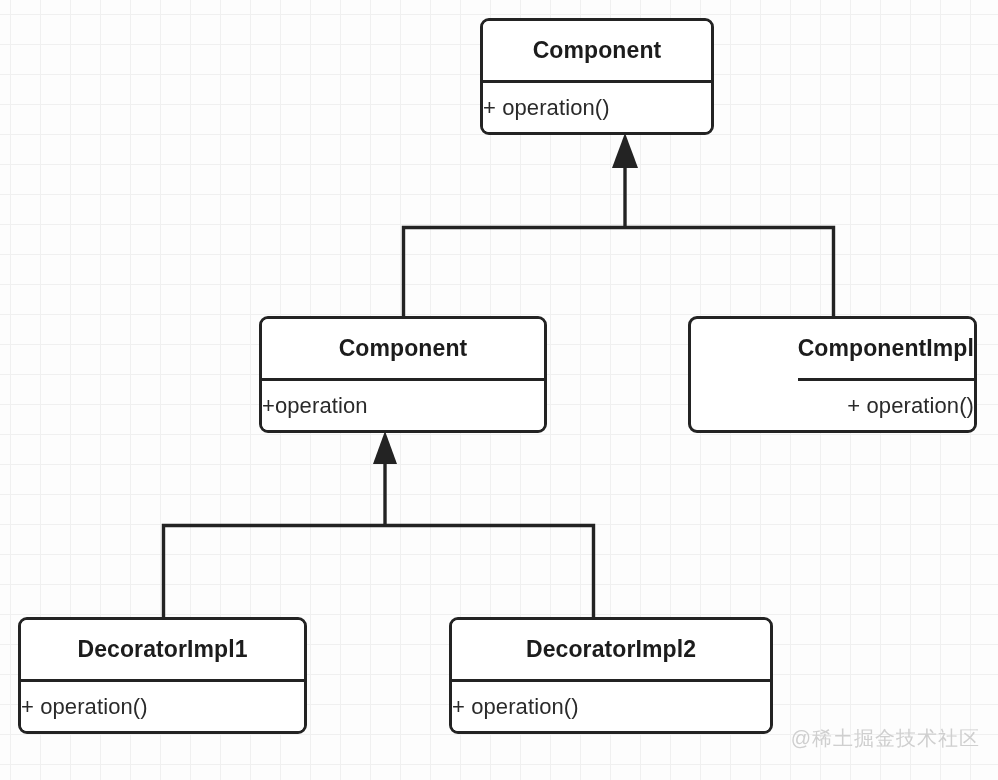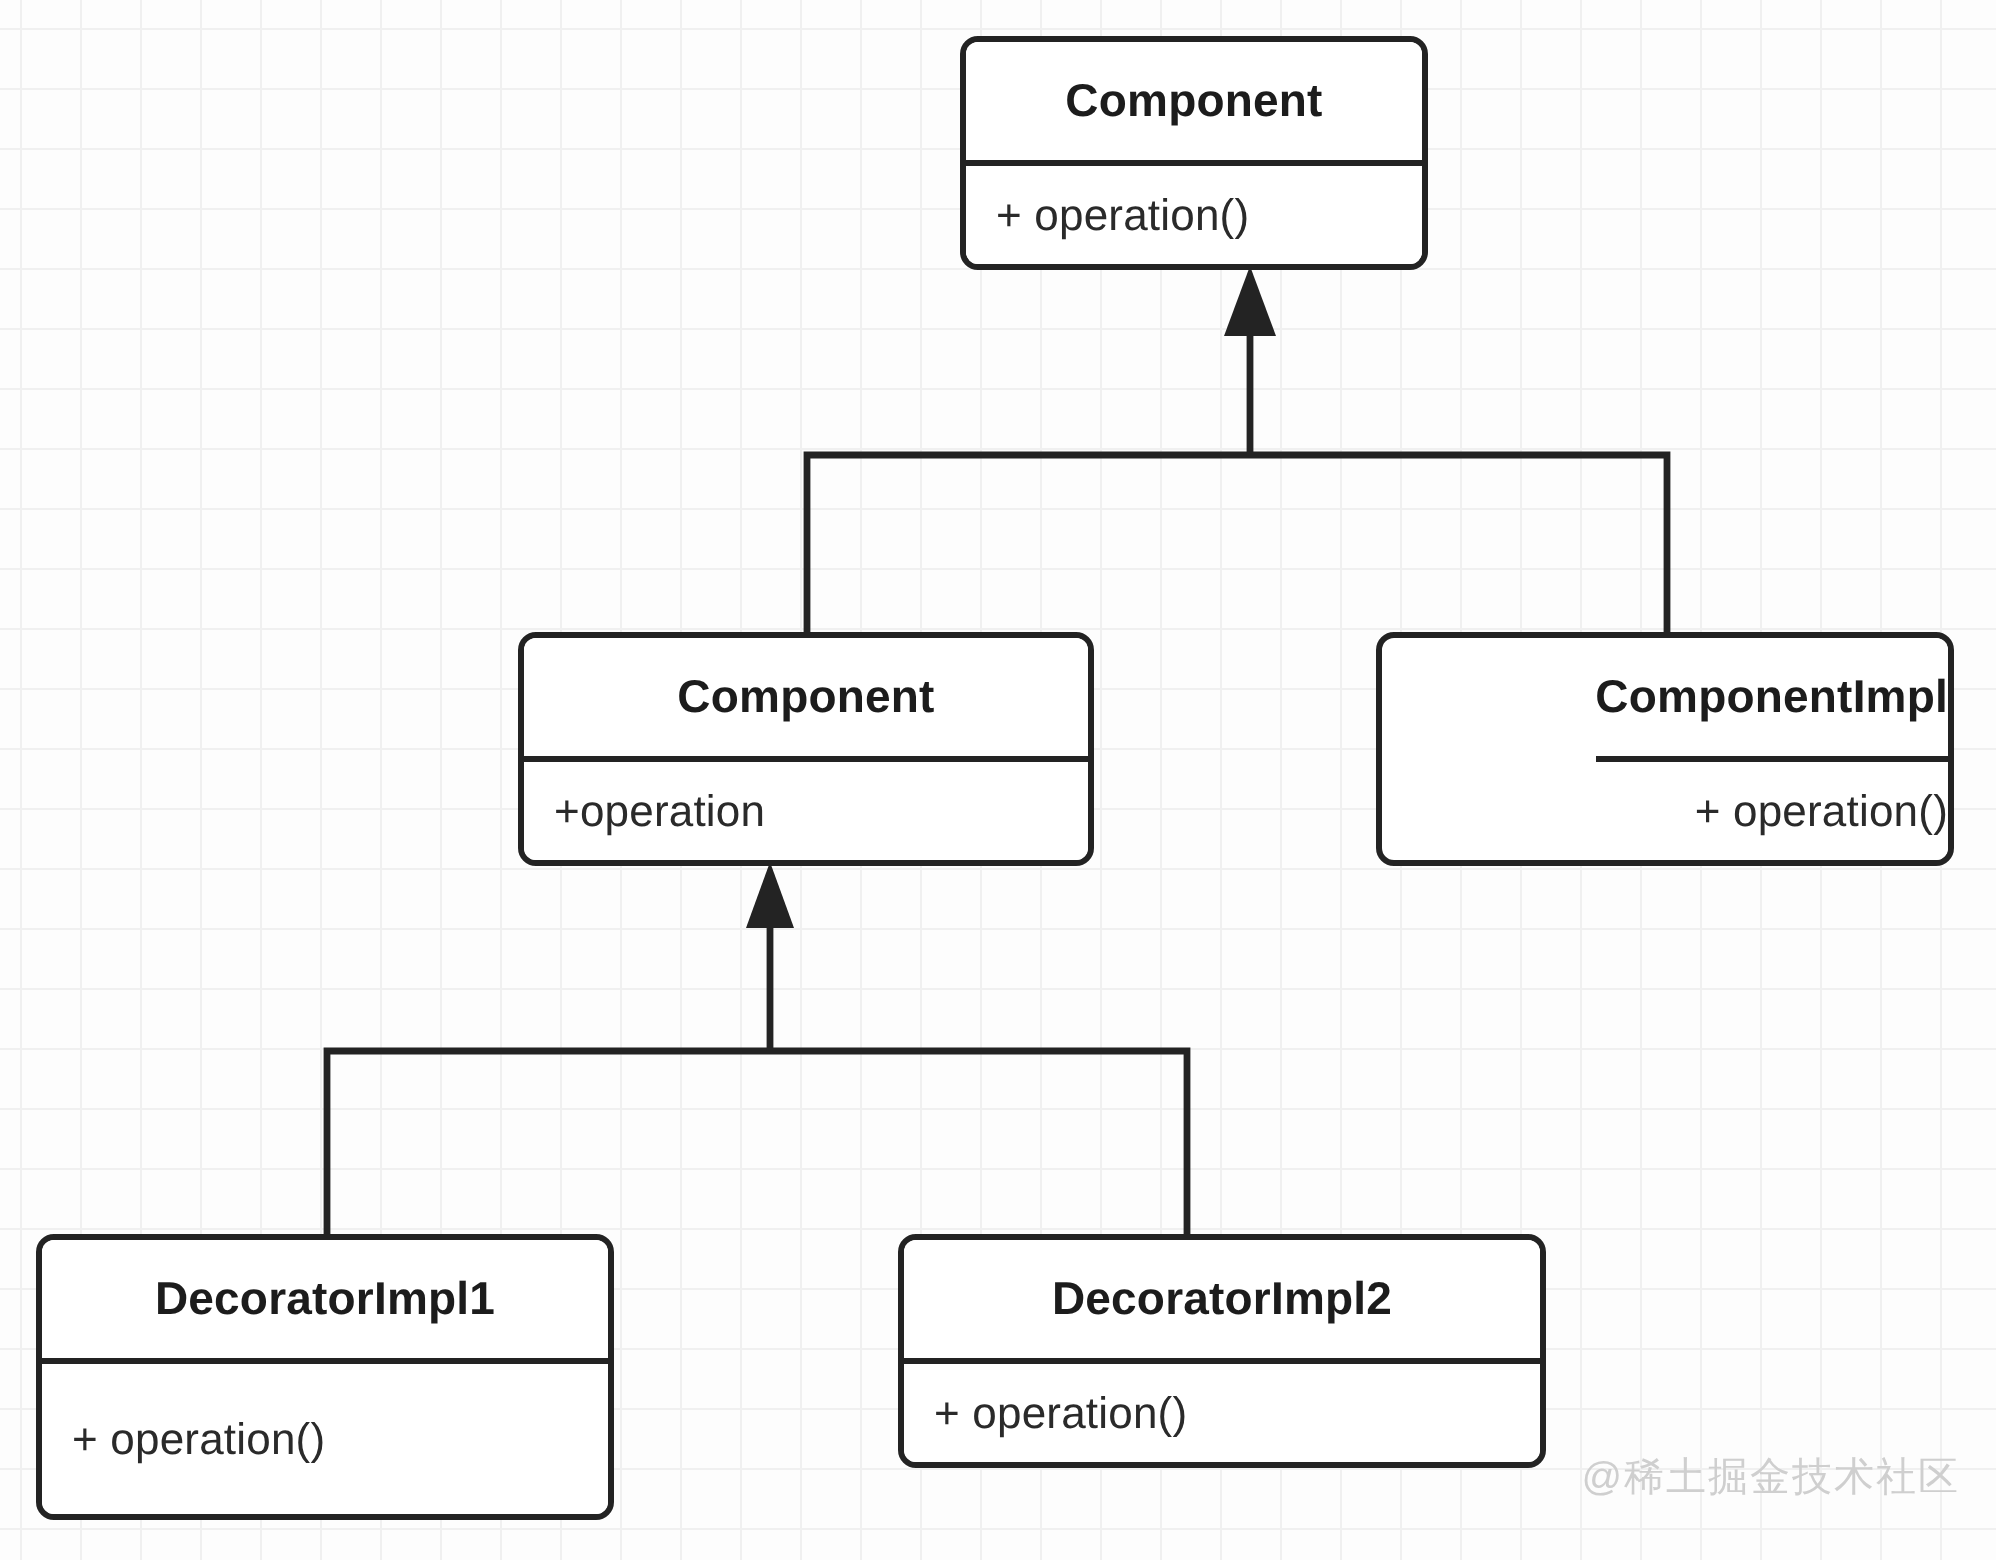--- a/index.html
+++ b/index.html
@@ -68,21 +68,20 @@
     color: #1c1c1c;
     letter-spacing: 0.1px;
     border-bottom: 3px solid #232323;
     background: #ffffff;
   }
 
   .uml-members {
     flex: 1 1 auto;
     display: flex;
     align-items: center;
-    padding-left: 15px;
     background: #ffffff;
   }
 
   .uml-member {
     font-size: 22px;
     font-weight: normal;
     color: #2a2a2a;
     letter-spacing: 0.1px;
     white-space: nowrap;
   }
@@ -134,21 +133,21 @@
     </div>
   </div>
 
   <div class="uml-class" style="left:688px; top:316px; width:289px; height:117px;align-items:flex-end;">
     <div class="uml-title">ComponentImpl</div>
     <div class="uml-members">
       <span class="uml-member">+ operation()</span>
     </div>
   </div>
 
-  <div class="uml-class" style="left:18px; top:617px; width:289px; height:143px;">
+  <div class="uml-class" style="left:18px; top:617px; width:289px; height:117px;">
     <div class="uml-title">DecoratorImpl1</div>
     <div class="uml-members">
       <span class="uml-member">+ operation()</span>
     </div>
   </div>
 
   <div class="uml-class" style="left:449px; top:617px; width:324px; height:117px;">
     <div class="uml-title">DecoratorImpl2</div>
     <div class="uml-members">
       <span class="uml-member">+ operation()</span>

